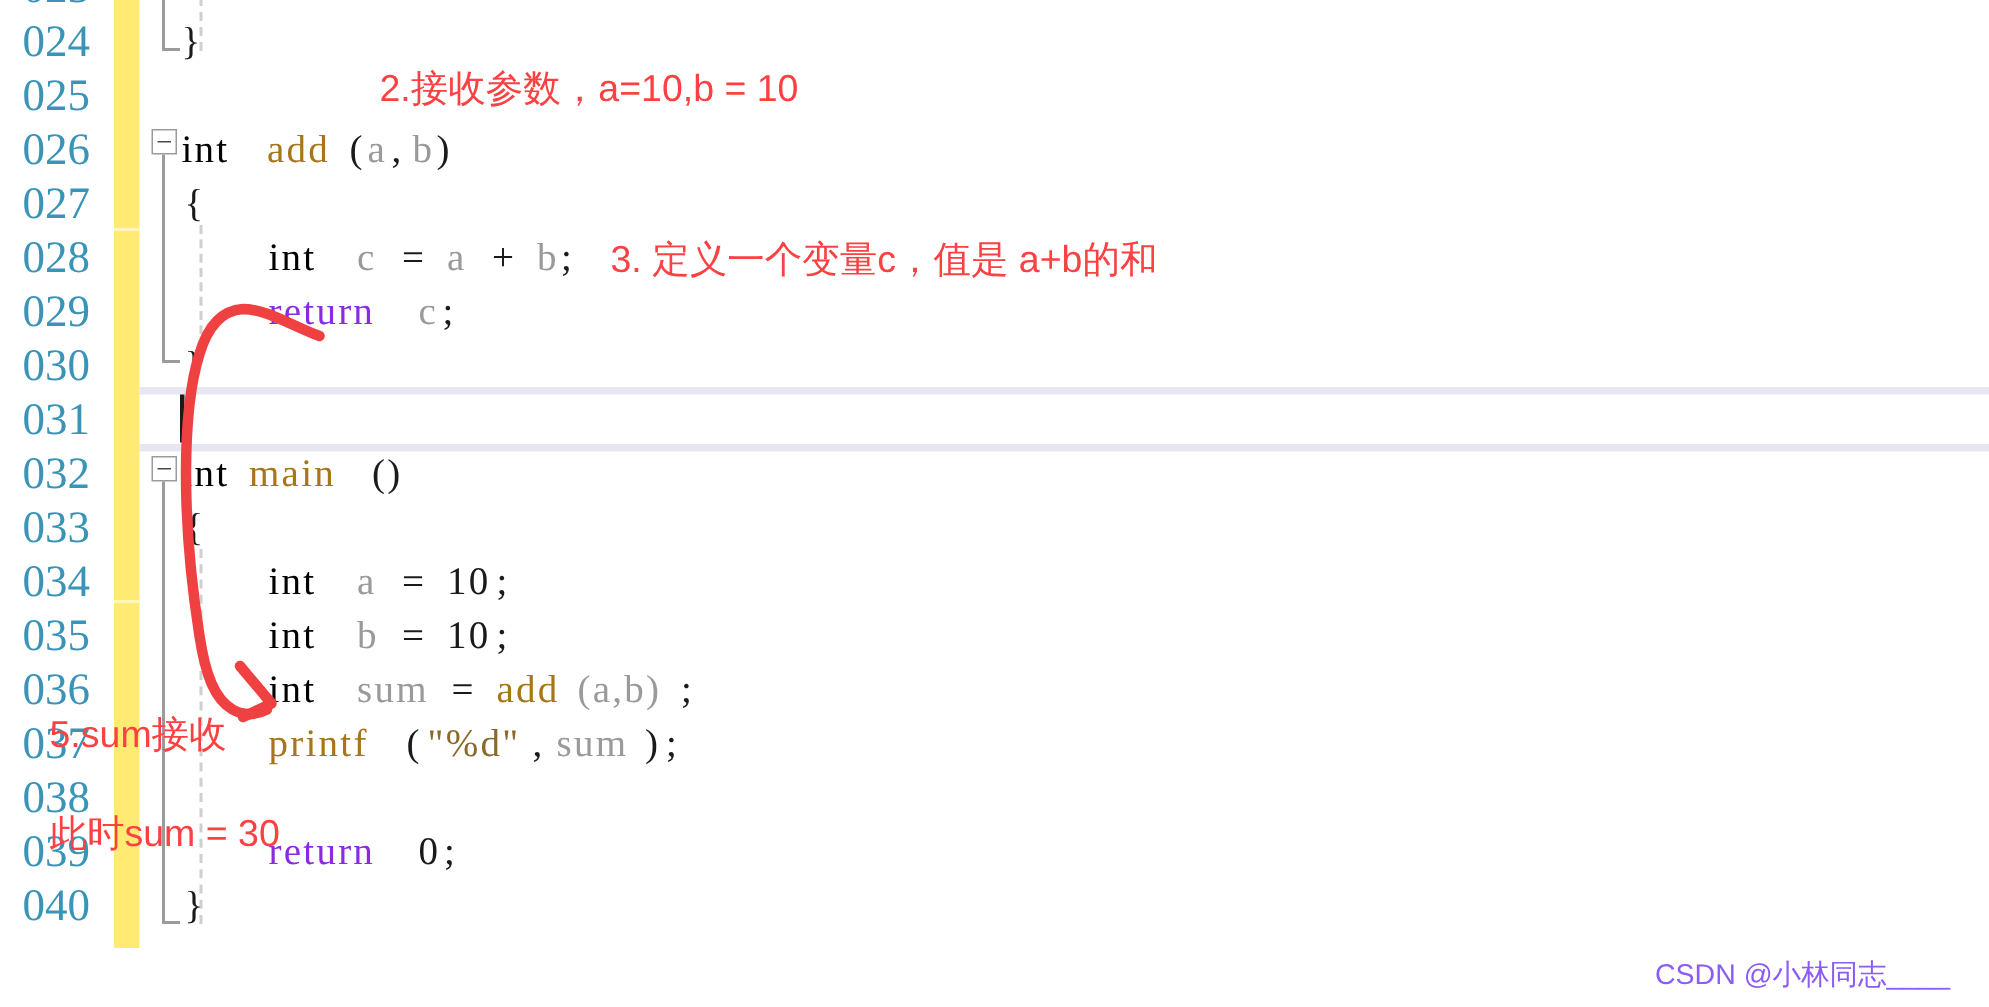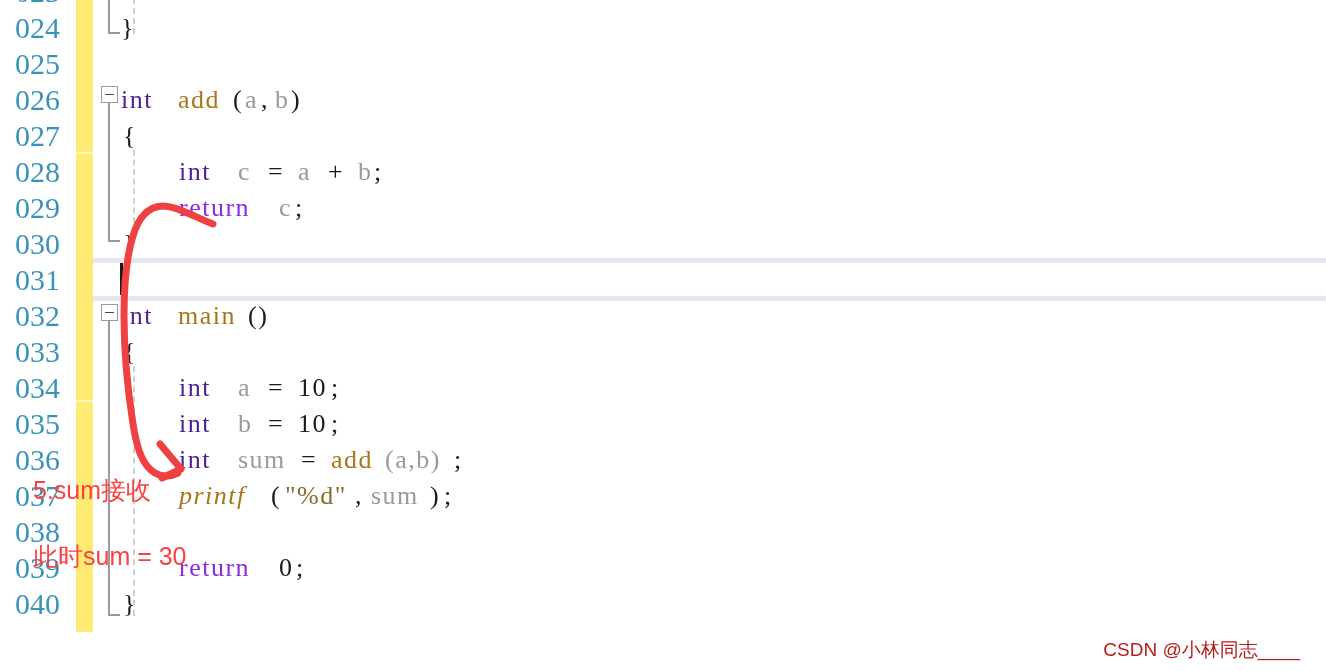--- a/index.html
+++ b/index.html
@@ -84,21 +84,21 @@
     left: 28px;
     top: 0;
     white-space: pre;
     font-family: "Liberation Serif", "DejaVu Serif", serif;
     font-size: 26px;
     line-height: 36px;
     letter-spacing: 1.5px;
   }
 
   
-  .kw      { color: #4c1d95; }
+  .kw      { color: #000000; }
   .kw2     { color: #8a2be2; }
   .ident   { color: #9a9a9a; }
   .fn      { color: #a8761a; }
   .num     { color: #1a1a1a; }
   .punct   { color: #1a1a1a; }
   .str     { color: #8a6a2a; }
   .brace   { color: #1a1a1a; }
 
   
   .cur-line-band {
@@ -174,21 +174,21 @@
     width: 1326px;
     height: 671px;
     pointer-events: none;
   }
 
   
   #watermark {
     position: absolute;
     right: 26px;
     bottom: 8px;
-    color: #b91c1c;
+    color: #8b5cf6;
     font-family: "Liberation Sans", "DejaVu Sans", sans-serif;
     font-size: 19px;
     white-space: pre;
   }
 </style>
 </head>
 <body>
 
 <div id="editor">
 
@@ -277,21 +277,21 @@
     </div>
 
     <div class="row" style="top:226px;">
       <span class="codetext brace" style="left:30px;">}</span>
     </div>
 
     <div class="row" style="top:262px;"></div>
 
     <div class="row" style="top:298px;">
       <span class="codetext kw" style="left:28px;">int</span>
-      <span class="codetext fn" style="left:85px;">main</span>
+      <span class="codetext fn" style="left:73px;">main</span>
       <span class="codetext punct" style="left:155px;">()</span>
     </div>
 
     <div class="row" style="top:334px;">
       <span class="codetext brace" style="left:30px;">{</span>
     </div>
 
     <div class="row" style="top:370px;">
       <span class="codetext kw" style="left:86px;">int</span>
       <span class="codetext ident" style="left:145px;">a</span>
@@ -311,21 +311,21 @@
     <div class="row" style="top:442px;">
       <span class="codetext kw" style="left:86px;">int</span>
       <span class="codetext ident" style="left:145px;">sum</span>
       <span class="codetext punct" style="left:208px;">=</span>
       <span class="codetext fn" style="left:238px;">add</span>
       <span class="codetext ident" style="left:292px;">(a,b)</span>
       <span class="codetext punct" style="left:361px;">;</span>
     </div>
 
     <div class="row" style="top:478px;">
-      <span class="codetext fn" style="left:86px;font-style:italic;">printf</span>
+      <span class="codetext fn" style="left:86px;">printf</span>
       <span class="codetext punct" style="left:178px;">(</span>
       <span class="codetext str" style="left:192px;">"%d"</span>
       <span class="codetext punct" style="left:262px;">,</span>
       <span class="codetext ident" style="left:278px;">sum</span>
       <span class="codetext punct" style="left:337px;">)</span>
       <span class="codetext punct" style="left:351px;">;</span>
     </div>
 
     <div class="row" style="top:514px;"></div>
 
@@ -349,21 +349,23 @@
              C 196 218, 178 206, 162 206
              C 147 207, 138 219, 133 236
              C 126 258, 124 286, 124 316
              C 124 352, 128 392, 133 424
              C 137 450, 143 466, 155 473
              C 162 477, 170 477, 178 473" fill="none" stroke="#ef4141" stroke-width="7" stroke-linecap="round" stroke-linejoin="round"></path>
 
     <path d="M 160 444 L 181 469 L 162 478" fill="none" stroke="#ef4141" stroke-width="7" stroke-linecap="round" stroke-linejoin="round"></path>
   </svg>
 
-
+  <div class="ann" style="left:253px; top:44px;">2.接收参数，a=10,b = 10</div>
+
+  <div class="ann" style="left:407px; top:158px;">3. 定义一个变量c，值是 a+b的和</div>
 
 
 
   <div class="ann-block" style="left:33px; top:475px;">5.sum接收</div>
   <div class="ann-block" style="left:33px; top:541px;">此时sum = 30</div>
 
 
   <div id="watermark">CSDN @小林同志____</div>
 
 </div>

